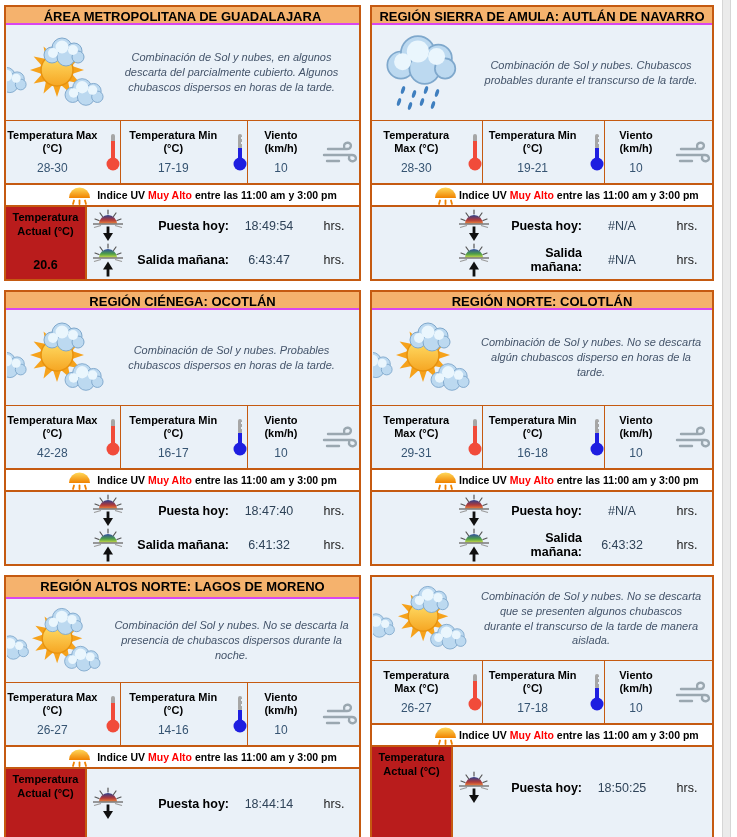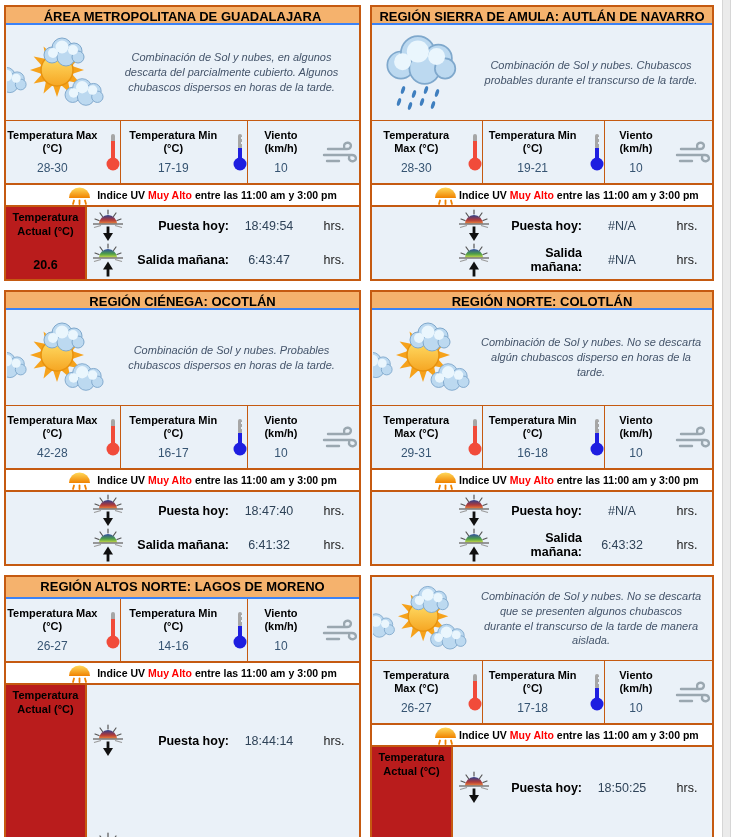--- a/index.html
+++ b/index.html
@@ -10,21 +10,21 @@
   .grid{
     position:absolute;left:4px;top:5px;
     display:grid;grid-template-columns:357px 344px;column-gap:9px;row-gap:9px;
   }
   .card{
     box-sizing:border-box;height:276px;background:#EAF1F8;
     border:2px solid #C55A11;display:flex;flex-direction:column;
   }
   .card.short{height:332px;}
   .card-title{
-    height:20px;line-height:20px;background:#F5B26D;border-bottom:2px solid #3b82f6;
+    height:20px;line-height:20px;background:#F5B26D;border-bottom:2px solid #d946ef;
     text-align:center;font-weight:bold;font-size:13px;color:#000;white-space:nowrap;overflow:hidden;
   }
   .desc{flex:0 0 95px;display:flex;align-items:center;border-bottom:1px solid #C55A11;}
   .card.short .desc{flex-basis:83px;}
   .weather-icon{flex:0 0 106px;display:flex;align-items:center;justify-content:center;}
   .desc-text{flex:1;margin:0 10px 0 2px;text-align:center;font-style:italic;font-size:11px;line-height:1.35;color:#44546A;}
   .temps{flex:0 0 62px;display:flex;}
   .temp-col{box-sizing:border-box;display:flex;align-items:center;justify-content:center;border-right:1px solid #C55A11;}
   .temp-col.c1{width:32.5%;}
   .temp-col.c2{width:36%;}
@@ -520,20 +520,28 @@
           <span class="sun-label">Salida mañana:</span>
           <span class="sun-time">6:43:32</span>
           <span class="sun-hrs">hrs.</span>
         </div>
       </div>
     </div>
   </section>
 
   <section class="card short">
     <header class="card-title">REGIÓN ALTOS NORTE: LAGOS DE MORENO</header>
+    <div class="desc">
+      <span class="weather-icon">
+        <svg width="104" height="80" viewBox="0 0 104 86">
+            <use href="#sym-sun-clouds"></use>
+          </svg>
+      </span>
+      <p class="desc-text">Combinación del Sol y nubes. No se descarta la presencia de chubascos dispersos durante la noche.</p>
+    </div>
     <div class="temps">
       <div class="temp-col c1">
         <div class="temp-stack">
           <div class="temp-label">Temperatura Max (°C)</div>
           <div class="temp-value">26-27</div>
         </div>
         <span class="temp-icon">
             <svg width="14" height="40" viewBox="0 0 14 40">
               <use href="#sym-thermo-red"></use>
             </svg>

